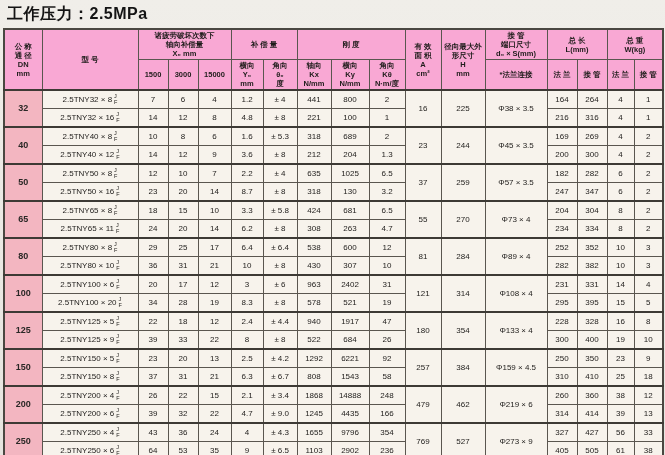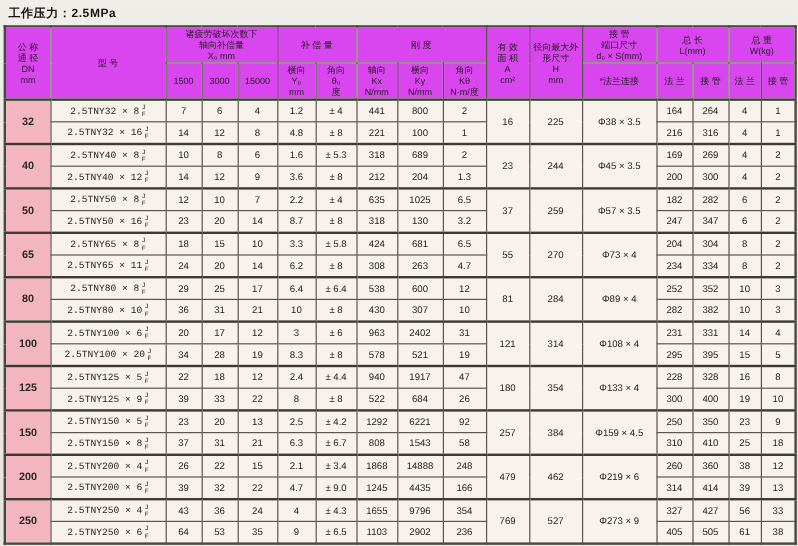--- a/index.html
+++ b/index.html
@@ -12,47 +12,47 @@
   .page {
     position:absolute; inset:0;
     background:linear-gradient(#f0eee9, #e6e4df);
     padding:3px 3px 0 3px; box-sizing:border-box;
   }
   .titlebar {
     display:flex; justify-content:space-between; align-items:flex-start;
     padding:1px 4px 3px 4px;
   }
   .title-left, .title-right {
-    font-weight:bold; font-size:10px; color:#141414; letter-spacing:0.5px;
+    font-weight:bold; font-size:16px; color:#141414; letter-spacing:0.5px;
   }
   table.spec {
     border-collapse:collapse; table-layout:fixed;
     width:659px;
     background:#f7f3ec;
     border:2px solid #4a4741;
   }
   th, td {
     border:1px solid #5a564f;
     text-align:center; vertical-align:middle;
     padding:0; color:#1e1c1a; overflow:hidden;
   }
   thead th {
-    background:#d946ef;
-    font-weight:normal; font-size:7.5px; line-height:1.2;
+    background:#f9a8d4;
+    font-weight:bold; font-size:7.5px; line-height:1.2;
     white-space:pre-line;
   }
   thead tr.tier1 th { height:29px; }
   thead tr.tier2 th { height:29px; }
   tbody td {
     background:#f7f3ec; font-size:8px; height:17px; line-height:1;
   }
   tbody td.dn {
     background:#f3b6c1; font-size:9px; font-weight:bold; color:#2a2826;
   }
-  tbody td.model { font-size:8px; text-align:center; white-space:nowrap;font-family:Liberation Mono, monospace; }
+  tbody td.model { font-size:8px; text-align:center; white-space:nowrap; }
   tbody tr.group-start td { border-top:2px solid #3d3a35; }
   .jf {
     display:inline-block; vertical-align:middle;
     font-size:5.5px; line-height:1; margin-left:2px; text-align:left;
   }
   .jf span { display:block; }
   .port-col { font-size:8px; white-space:nowrap; }
 </style>
 </head>
 <body>

